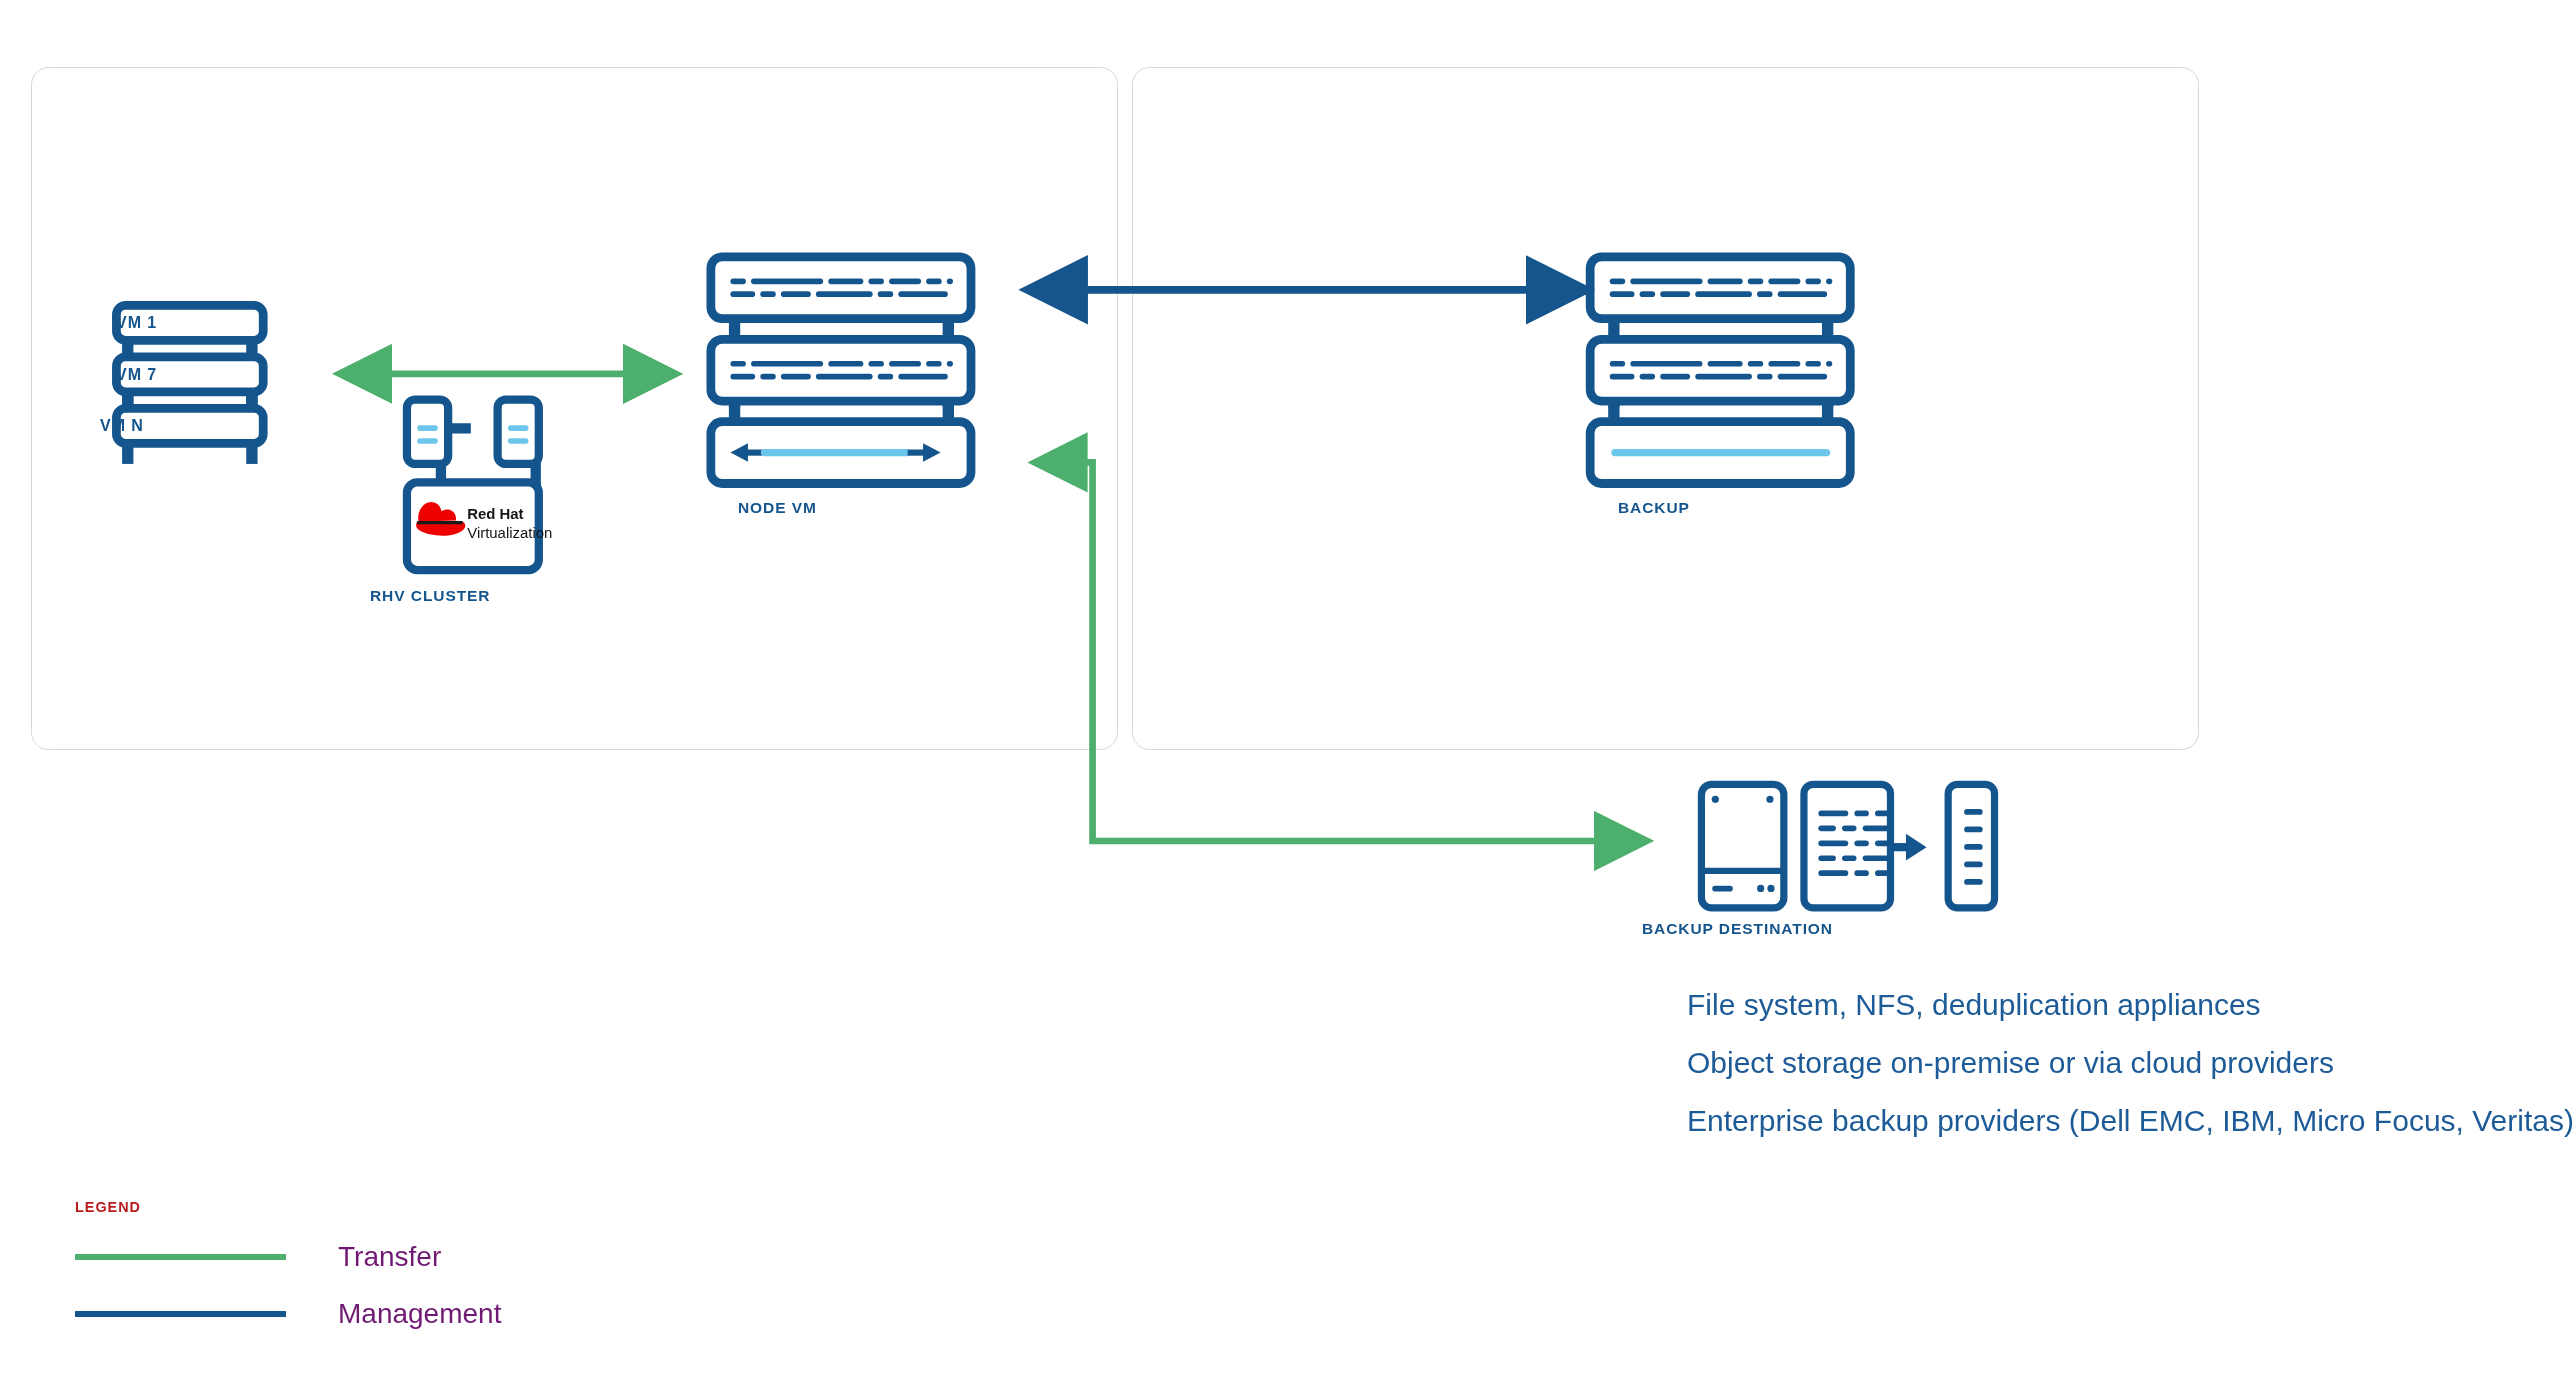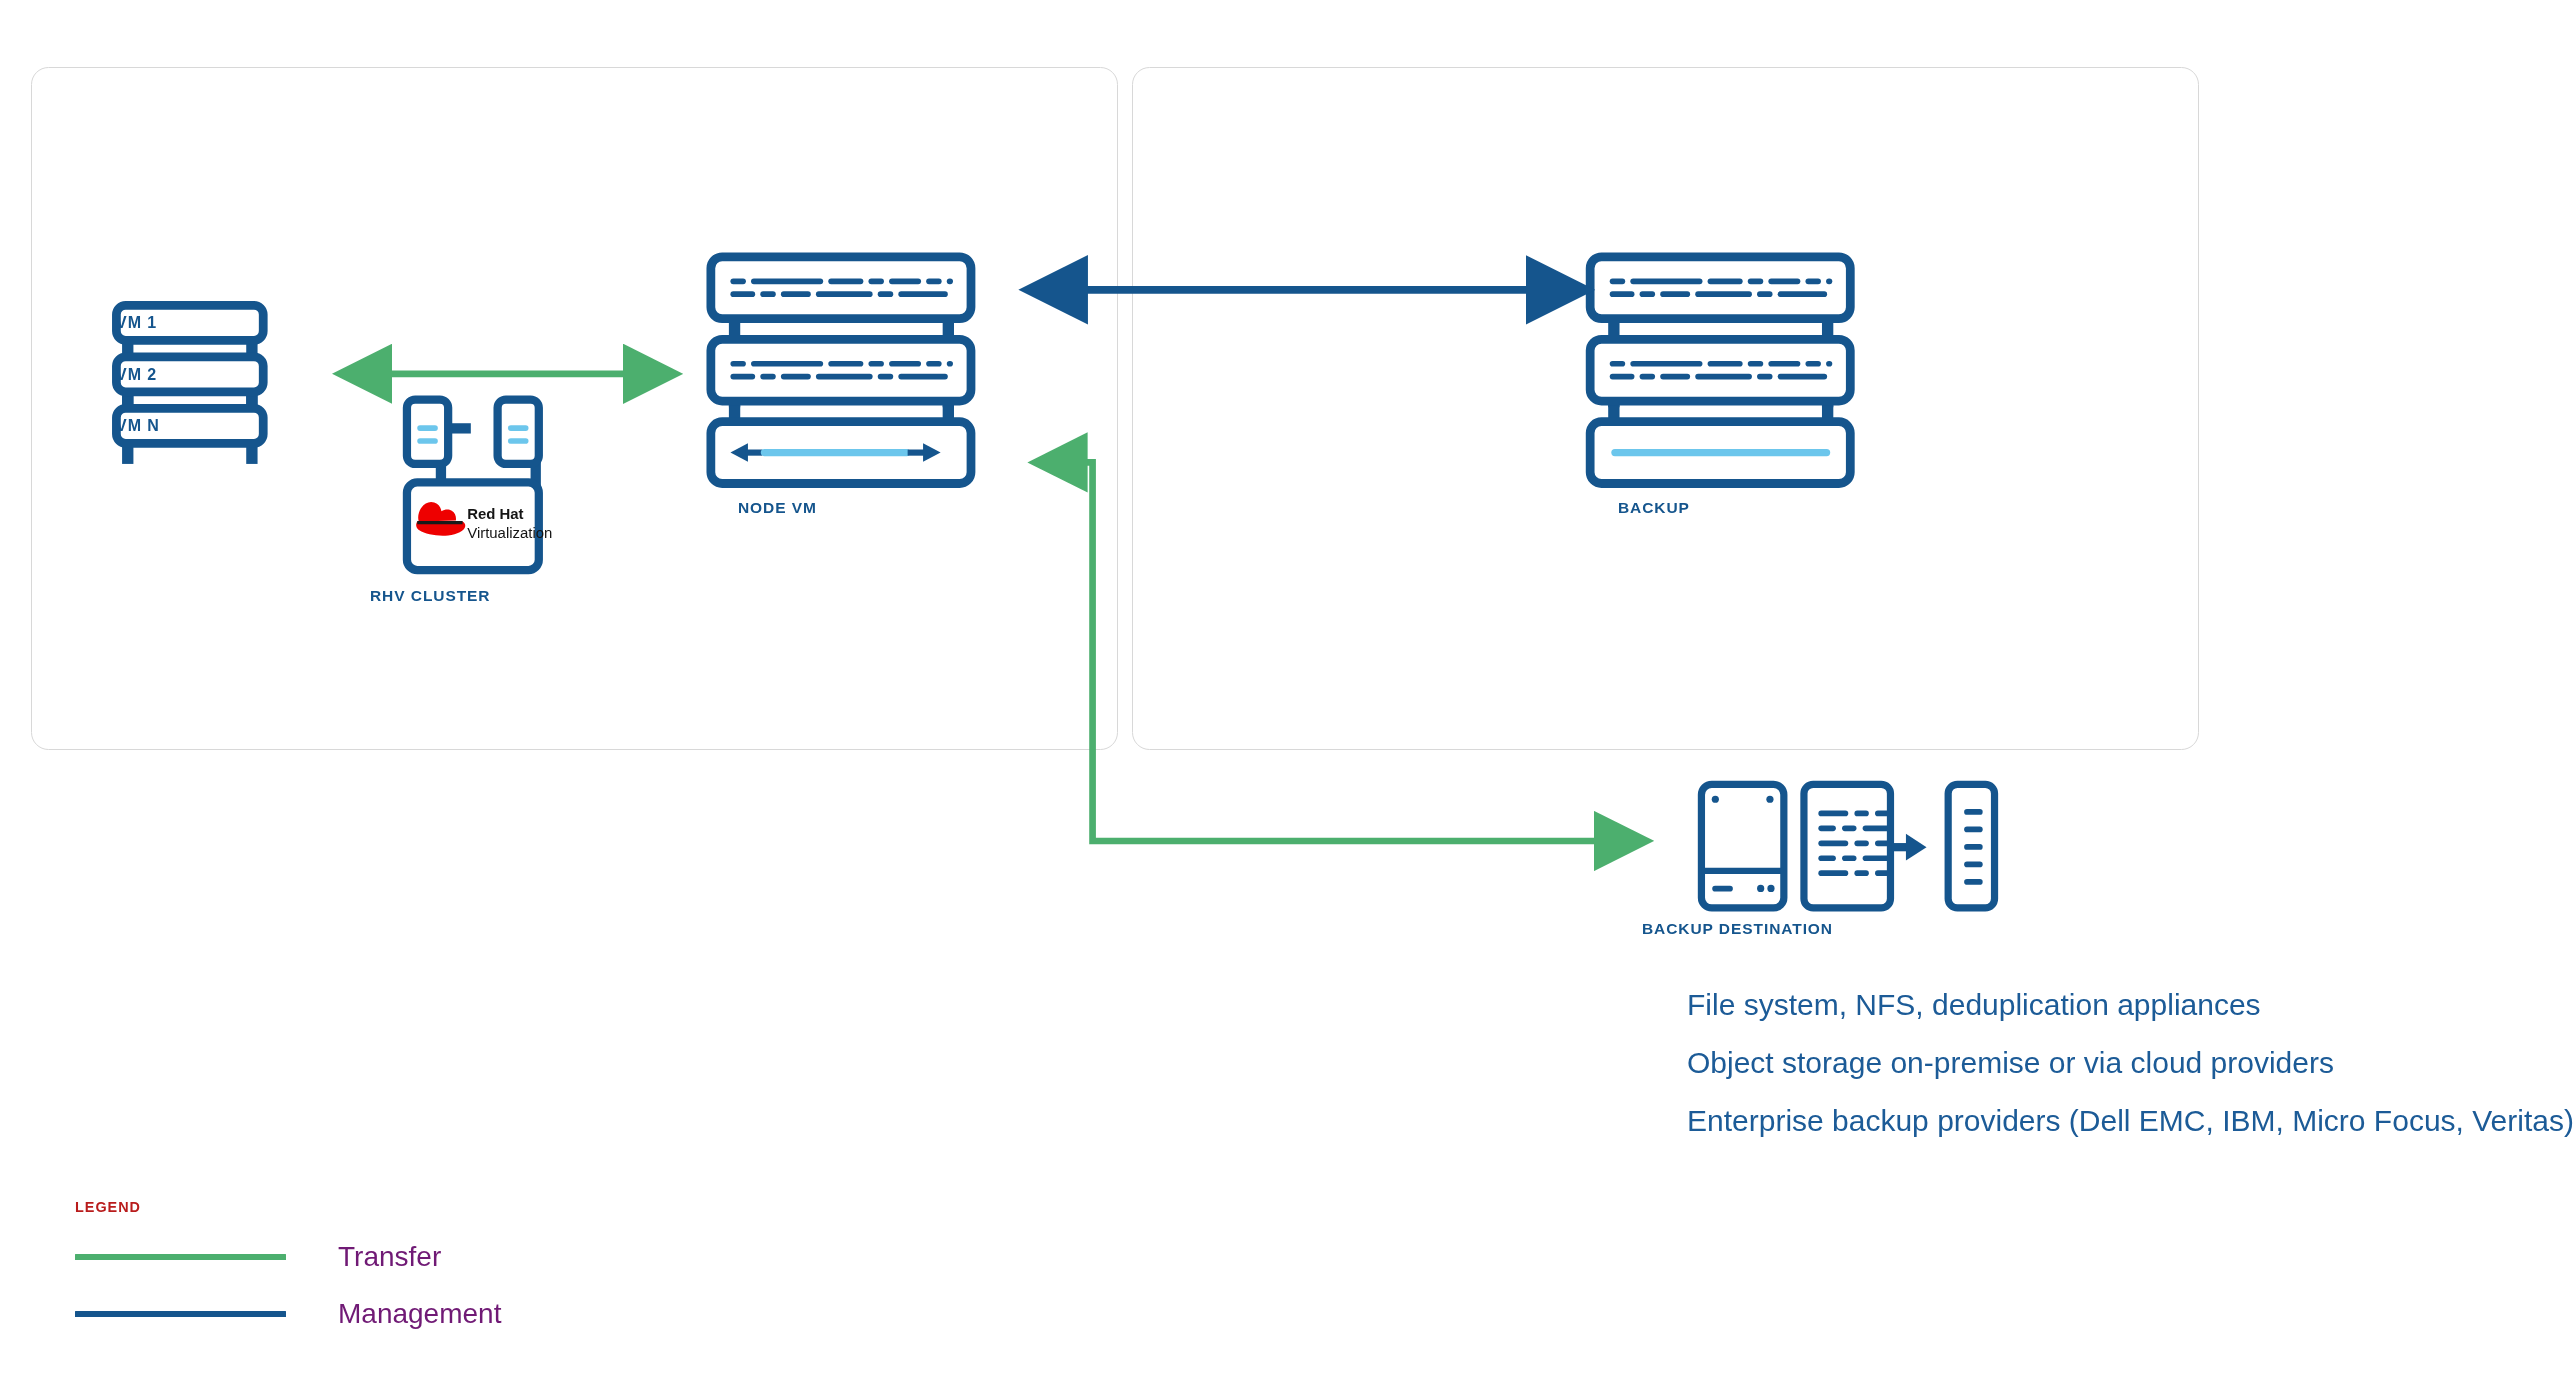--- a/index.html
+++ b/index.html
@@ -326,22 +326,22 @@
 
   <div class="node-label" style="left:370px; top:587px; width:206px;">RHV CLUSTER</div>
 
   <div class="node-label" style="left:738px; top:499px; width:206px;">NODE VM</div>
 
   <div class="node-label" style="left:1618px; top:499px; width:206px;">BACKUP</div>
 
   <div class="node-label" style="left:1642px; top:920px; width:412px;">BACKUP DESTINATION</div>
 
   <div class="node-label" style="left:116px; top:314px; width:147px; font-size:16px;">VM 1</div>
-  <div class="node-label" style="left:116px; top:366px; width:147px; font-size:16px;">VM 2</div>
-  <div class="node-label" style="left:116px; top:417px; width:147px; font-size:16px;">VM N</div>
+  <div class="node-label" style="left:116px; top:366px; width:147px; font-size:16px;">VM 7</div>
+  <div class="node-label" style="left:100px; top:417px; width:147px; font-size:16px;">VM N</div>
 
   <div class="bullet-list">
     <div class="bullet-line">File system, NFS, deduplication appliances</div>
     <div class="bullet-line">Object storage on-premise or via cloud providers</div>
     <div class="bullet-line">Enterprise backup providers (Dell EMC, IBM, Micro Focus, Veritas)</div>
   </div>
 
   <div class="legend-title">LEGEND</div>
 
   <div class="legend-row" id="legend-row-transfer">

